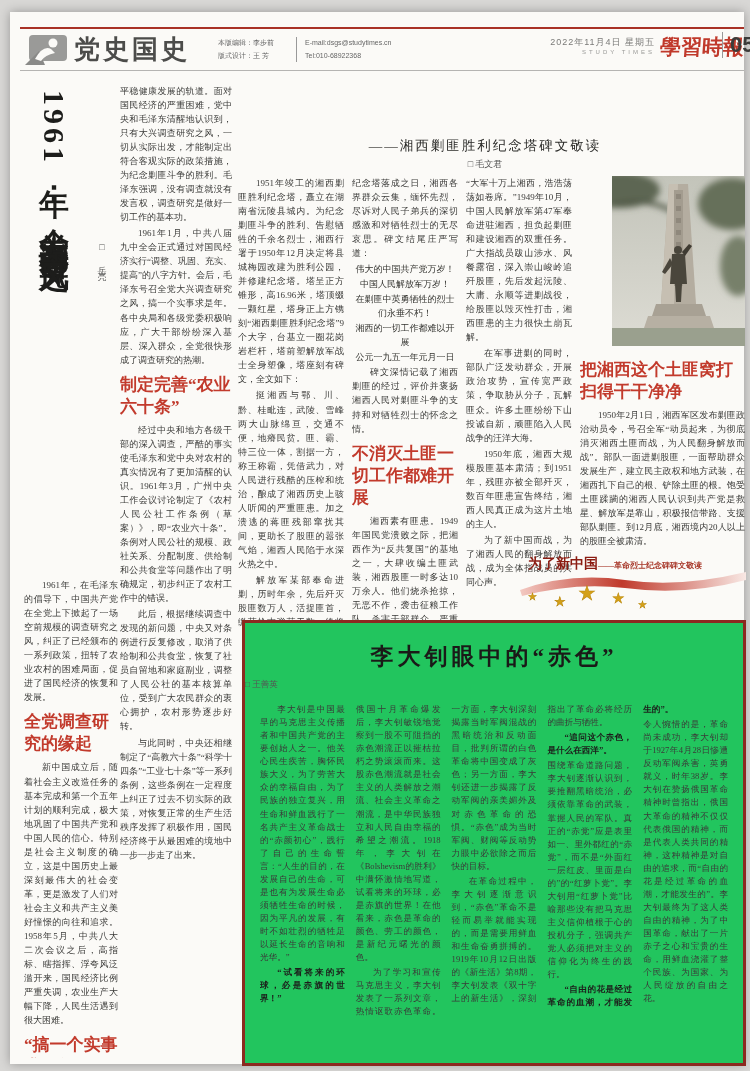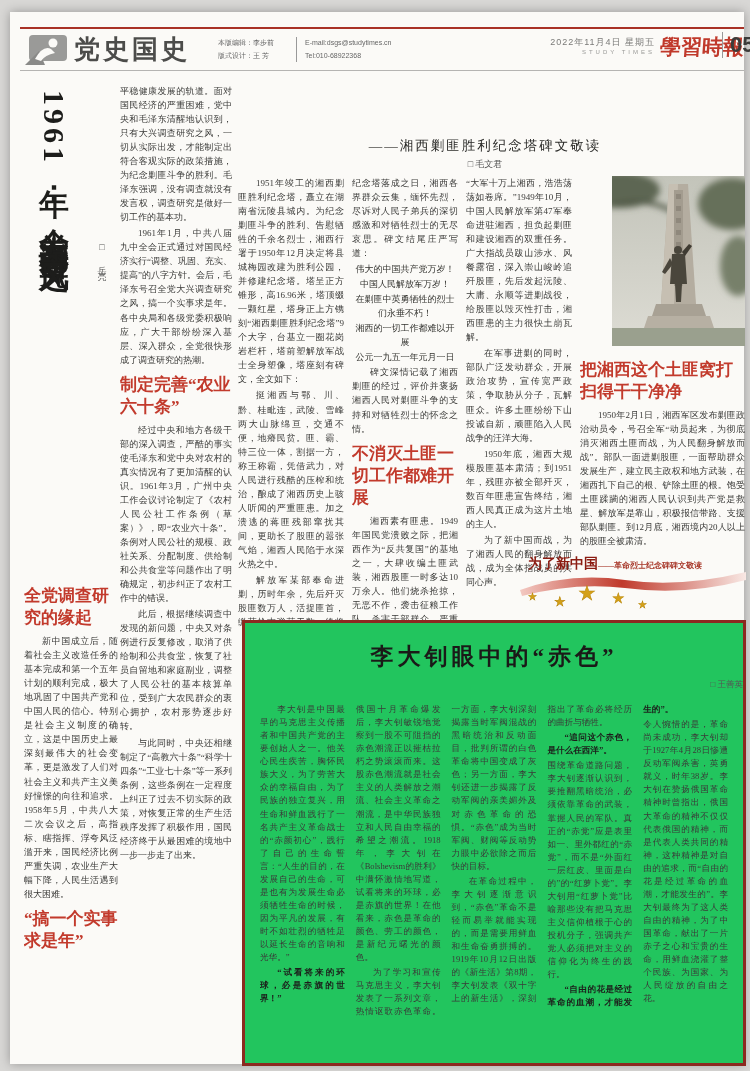--- a/index.html
+++ b/index.html
@@ -60,21 +60,21 @@
   .banner{left:520px;top:548px;width:226px;height:66px;}
   .banner-text{position:absolute;left:8px;top:6px;white-space:nowrap;}
   .banner-title{font-size:14px;font-weight:bold;color:#8b1c12;}
   .banner-sub{font-size:8px;font-weight:bold;color:#a8392b;}
 
   
   .bottom-box{left:242px;top:620px;width:498px;height:440px;border:3px solid #8b2a20;
               background:#22c55e;}
   .bottom-title{position:absolute;left:0;top:18px;width:100%;text-align:center;
                 font-size:23px;font-weight:bold;color:#1a1a18;letter-spacing:4px;}
-  .bottom-byline{position:absolute;left:0;top:56px;width:100%;text-align:right;
+  .bottom-byline{position:absolute;left:0;top:56px;width:100%;text-align:left;
                  font-size:8.5px;color:#555;}
   .bottom-body{position:absolute;left:15px;top:80px;width:468px;height:342px;
                column-count:5;column-gap:11px;font-size:8.6px;line-height:1.52;
                color:#3a3a38;text-align:justify;overflow:hidden;}
   .bottom-body p{margin:0 0 2px 0;text-indent:2em;}
   .bottom-body p.bq{font-weight:bold;color:#1c1c1a;}
   .bottom-body p.cont{text-indent:0;}
 </style>
 </head>
 <body>
@@ -112,20 +112,21 @@
   <div class="abs vert-byline">□ 岳  亮</div>
   <div class="abs ncol left-col-top">
       <p class="cont">平稳健康发展的轨道。面对国民经济的严重困难，党中央和毛泽东清醒地认识到，只有大兴调查研究之风，一切从实际出发，才能制定出符合客观实际的政策措施，为纪念剿匪斗争的胜利。毛泽东强调，没有调查就没有发言权，调查研究是做好一切工作的基本功。</p>
       <p class="p">1961年1月，中共八届九中全会正式通过对国民经济实行“调整、巩固、充实、提高”的八字方针。会后，毛泽东号召全党大兴调查研究之风，搞一个实事求是年。各中央局和各级党委积极响应，广大干部纷纷深入基层、深入群众，全党很快形成了调查研究的热潮。</p>
       <p class="colhead">制定完善“农业六十条”</p>
       <p class="p">经过中央和地方各级干部的深入调查，严酷的事实使毛泽东和党中央对农村的真实情况有了更加清醒的认识。1961年3月，广州中央工作会议讨论制定了《农村人民公社工作条例（草案）》，即“农业六十条”。条例对人民公社的规模、政社关系、分配制度、供给制和公共食堂等问题作出了明确规定，初步纠正了农村工作中的错误。</p>
       <p class="p">此后，根据继续调查中发现的新问题，中央又对条例进行反复修改，取消了供给制和公共食堂，恢复了社员自留地和家庭副业，调整了人民公社的基本核算单位，受到广大农民群众的衷心拥护，农村形势逐步好转。</p>
       <p class="p">与此同时，中央还相继制定了“高教六十条”“科学十四条”“工业七十条”等一系列条例，这些条例在一定程度上纠正了过去不切实际的政策，对恢复正常的生产生活秩序发挥了积极作用，国民经济终于从最困难的境地中一步一步走了出来。</p>
     </div>
   <div class="abs ncol left-col-bottom">
+      <p class="p">1961年，在毛泽东的倡导下，中国共产党在全党上下掀起了一场空前规模的调查研究之风，纠正了已经颁布的一系列政策，扭转了农业农村的困难局面，促进了国民经济的恢复和发展。</p>
       <p class="colhead">全党调查研究的缘起</p>
       <p class="p">新中国成立后，随着社会主义改造任务的基本完成和第一个五年计划的顺利完成，极大地巩固了中国共产党和中国人民的信心。特别是社会主义制度的确立，这是中国历史上最深刻最伟大的社会变革，更是激发了人们对社会主义和共产主义美好憧憬的向往和追求。1958年5月，中共八大二次会议之后，高指标、瞎指挥、浮夸风泛滥开来，国民经济比例严重失调，农业生产大幅下降，人民生活遇到很大困难。</p>
       <p class="colhead">“搞一个实事求是年”</p>
     </div>
 
   <div class="abs main-subtitle">——湘西剿匪胜利纪念塔碑文敬读</div>
   <div class="abs main-byline">□ 毛文君</div>
   <div class="abs ncol mcol1">
       <p class="p">1951年竣工的湘西剿匪胜利纪念塔，矗立在湖南省沅陵县城内。为纪念剿匪斗争的胜利、告慰牺牲的千余名烈士，湘西行署于1950年12月决定将县城梅园改建为胜利公园，并修建纪念塔。塔呈正方锥形，高16.96米，塔顶缀一颗红星，塔身正上方镌刻“湘西剿匪胜利纪念塔”9个大字，台基立一圈花岗岩栏杆，塔前塑解放军战士全身塑像，塔座刻有碑文，全文如下：</p>
       <p class="p">挺湘西与鄂、川、黔、桂毗连，武陵、雪峰两大山脉绵亘，交通不便，地瘠民贫。匪、霸、特三位一体，割据一方，称王称霸，凭借武力，对人民进行残酷的压榨和统治，酿成了湘西历史上骇人听闻的严重匪患。加之溃逃的蒋匪残部窜扰其间，更助长了股匪的嚣张气焰，湘西人民陷于水深火热之中。</p>

